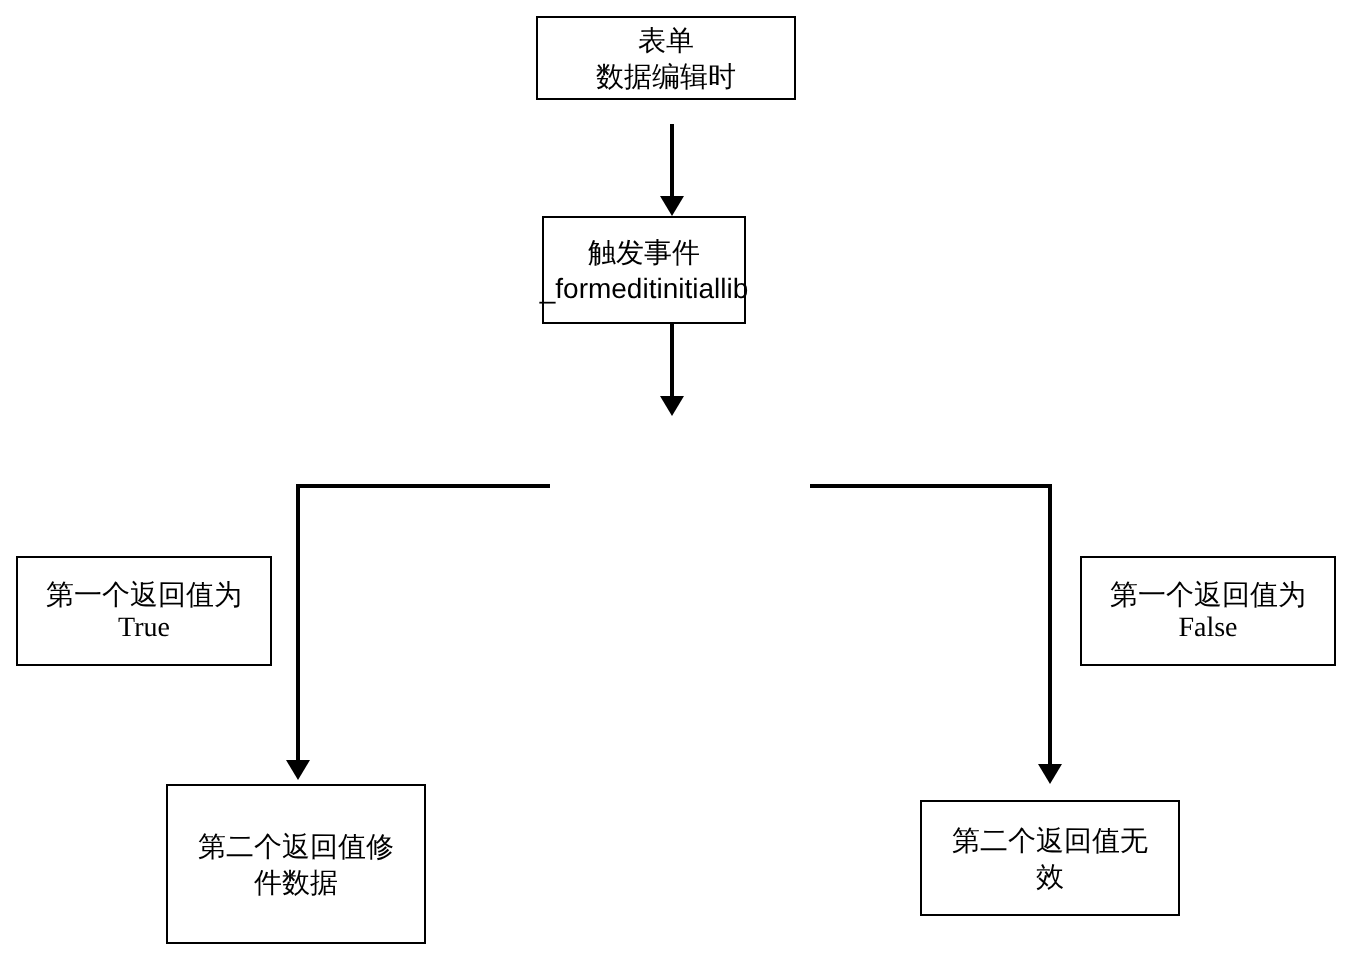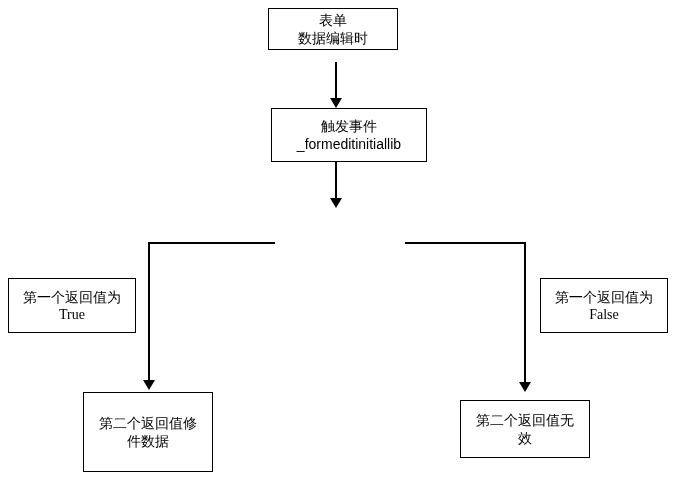--- a/index.html
+++ b/index.html
@@ -53,21 +53,21 @@
 <div class="canvas">
 
   <div class="box" style="left:268px; top:8px; width:130px; height:42px;">
     <div>表单</div>
     <div>数据编辑时</div>
   </div>
 
   <div class="line-v" style="left:335px; top:62px; height:36px;"></div>
   <div class="arrowhead-down" style="left:330px; top:98px;"></div>
 
-  <div class="box" style="left:271px; top:108px; width:156px; height:54px;">
+  <div class="box" style="left:271px; top:108px; width:102px; height:54px;">
     <div>触发事件</div>
     <div>_formeditinitiallib</div>
   </div>
 
   <div class="line-v" style="left:335px; top:162px; height:36px;"></div>
   <div class="arrowhead-down" style="left:330px; top:198px;"></div>
 
 
   <div class="line-h" style="left:148px; top:242px; width:127px;"></div>
   <div class="line-v" style="left:148px; top:242px; height:138px;"></div>

